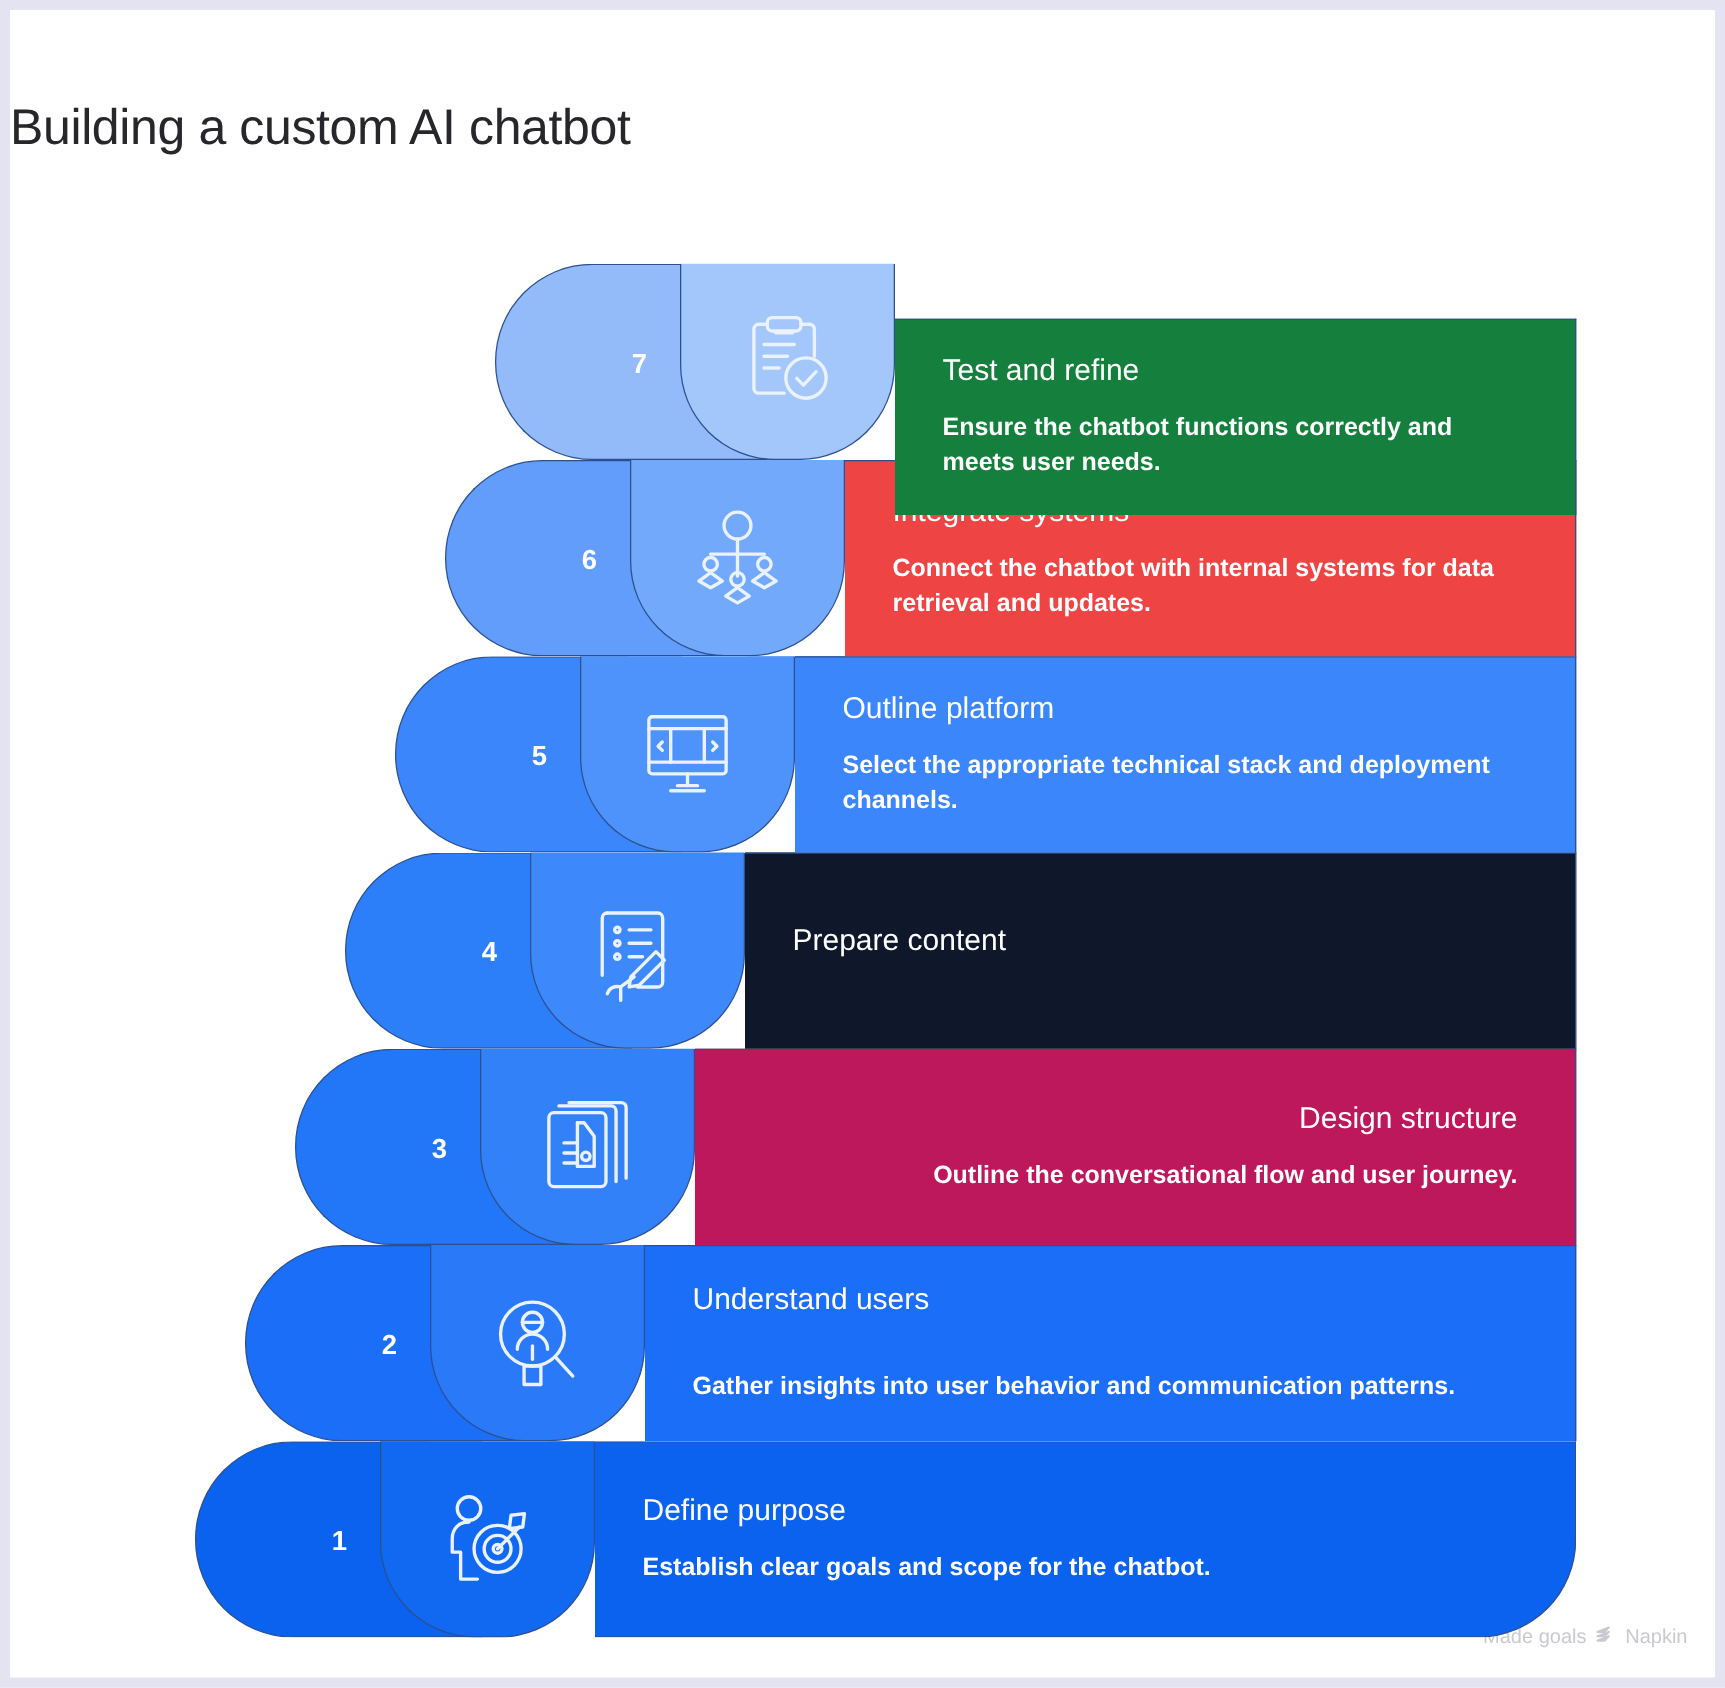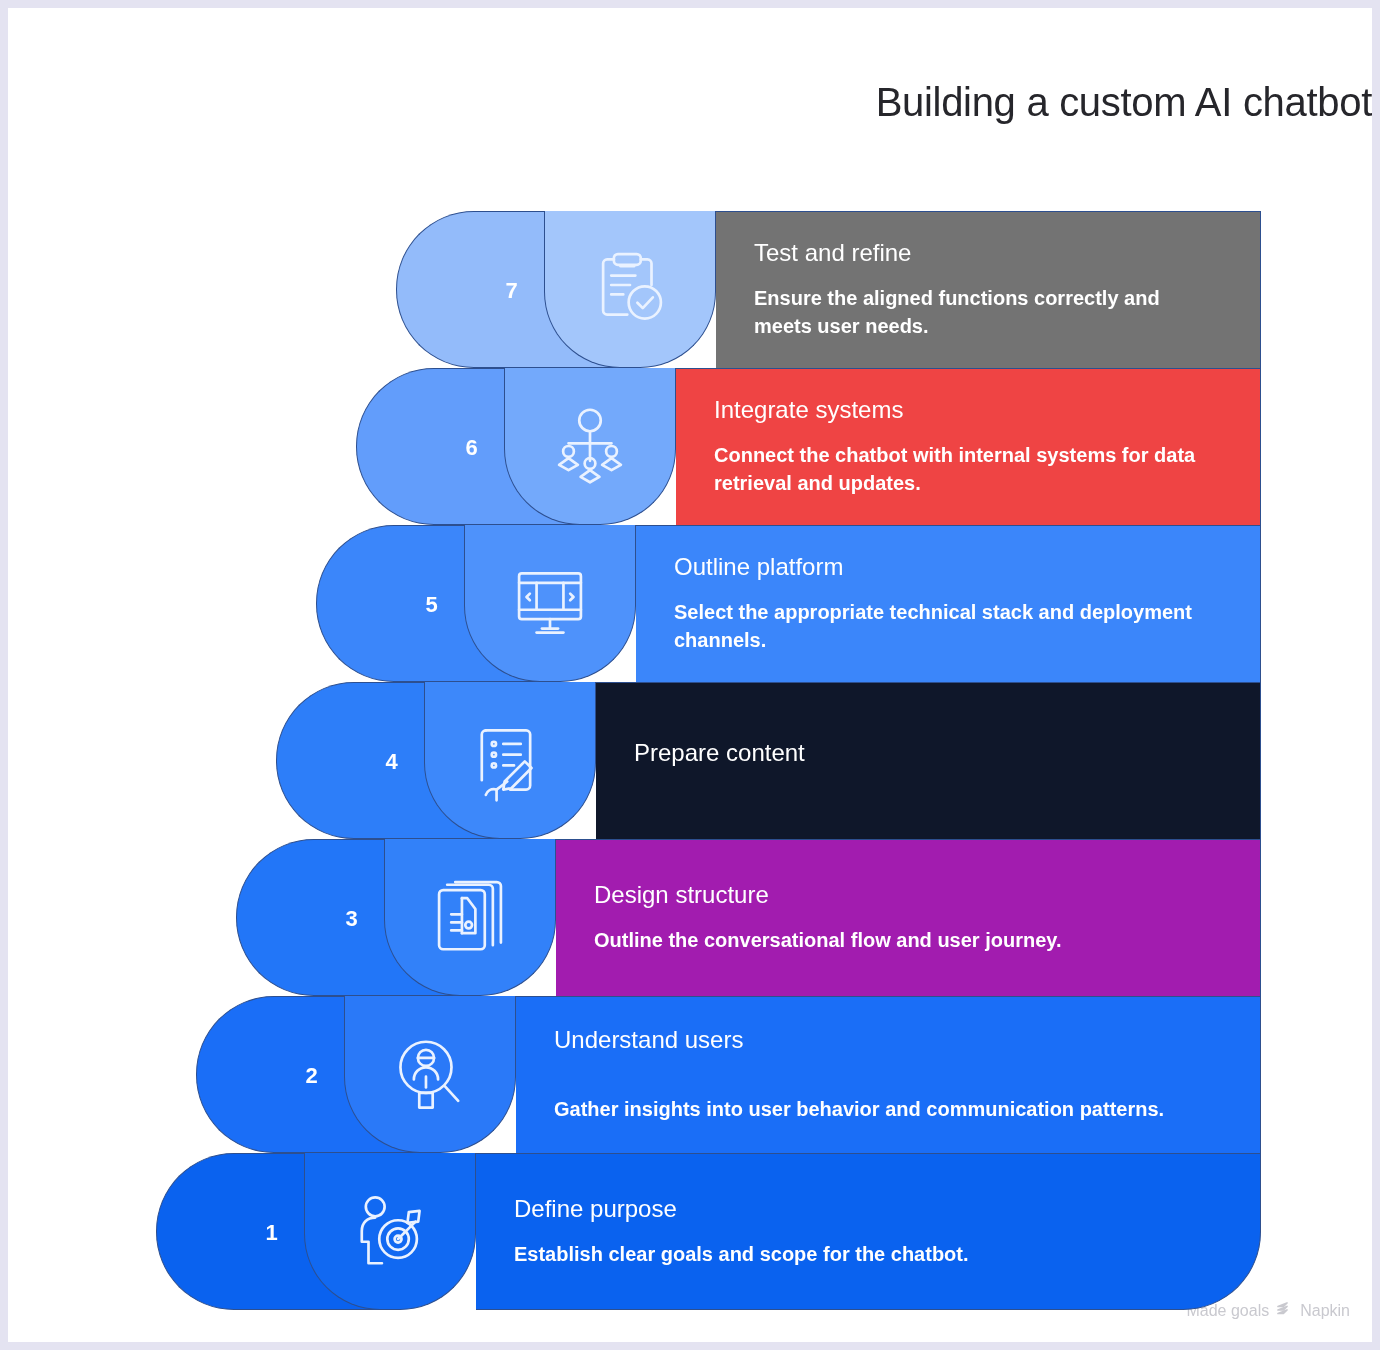--- a/index.html
+++ b/index.html
@@ -19,21 +19,21 @@
     height: 1334px;
     background: #ffffff;
     overflow: hidden;
   }
 
   #title {
     position: absolute;
     left: 0;
     top: 72px;
     width: 1364px;
-    text-align: right;
+    text-align: left;
     font-size: 40px;
     font-weight: 400;
     color: #26262b;
     letter-spacing: -0.3px;
   }
 
   #pyramid {
     position: absolute;
     left: 0;
     top: 203px;
@@ -180,23 +180,23 @@
             <path d="M20 10h-5a3 3 0 0 0-3 3v35a3 3 0 0 0 3 3h15"></path>
             <path d="M40 10h5a3 3 0 0 1 3 3v16"></path>
             <rect x="20" y="6" width="20" height="8" rx="3"></rect>
             <path d="M18 22h18M18 29h14M18 36h9"></path>
             <path d="M25 15h10"></path>
             <circle cx="43" cy="42" r="12"></circle>
             <path d="M37.5 42.2l4 4 7.5-8"></path>
           </svg>
         </span>
       </div>
-      <div class="textpanel" style="background: #737373; border-color: rgb(45, 79, 143);">
+      <div class="textpanel" style="background: #15803d; border-color: rgb(45, 79, 143); margin-top: 44px;">
         <div class="step-title">Test and refine</div>
-        <div class="step-desc">Ensure the aligned functions correctly and meets user needs.</div>
+        <div class="step-desc">Ensure the chatbot functions correctly and meets user needs.</div>
       </div>
     </div>
 
     <div class="row" id="row-6">
       <div class="cap" style="background: rgb(98, 157, 251); border-color: rgb(45, 79, 143);">
         <span class="cap-num">6</span>
       </div>
       <div class="iconpanel" style="background: rgb(115, 169, 251); border-color: rgb(45, 79, 143);">
         <span>
           <svg width="86" height="86" viewBox="0 0 64 64" fill="none" stroke="#eaf2ff" stroke-width="2" stroke-linecap="round" stroke-linejoin="round">
@@ -276,21 +276,21 @@
             <rect x="9" y="12" width="34" height="44" rx="3"></rect>
             <path d="M15 8h31a3 3 0 0 1 3 3v42"></path>
             <path d="M21 6h31a3 3 0 0 1 3 3v42"></path>
             <path d="M26 18v26"></path>
             <path d="M26 44h10V26l-6-8h-4"></path>
             <path d="M18 30h8M18 36h8M18 42h8"></path>
             <circle cx="31" cy="38" r="2.5"></circle>
           </svg>
         </span>
       </div>
-      <div class="textpanel" style="background: #a21caf; border-color: rgb(45, 79, 143);">
+      <div class="textpanel" style="background: #be185d; border-color: rgb(45, 79, 143); text-align: right;">
         <div class="step-title">Design structure</div>
         <div class="step-desc">Outline the conversational flow and user journey.</div>
       </div>
     </div>
 
     <div class="row" id="row-2">
       <div class="cap" style="background: rgb(26, 110, 247); border-color: rgb(45, 79, 143);">
         <span class="cap-num">2</span>
       </div>
       <div class="iconpanel" style="background: rgb(42, 121, 248); border-color: rgb(45, 79, 143);">

